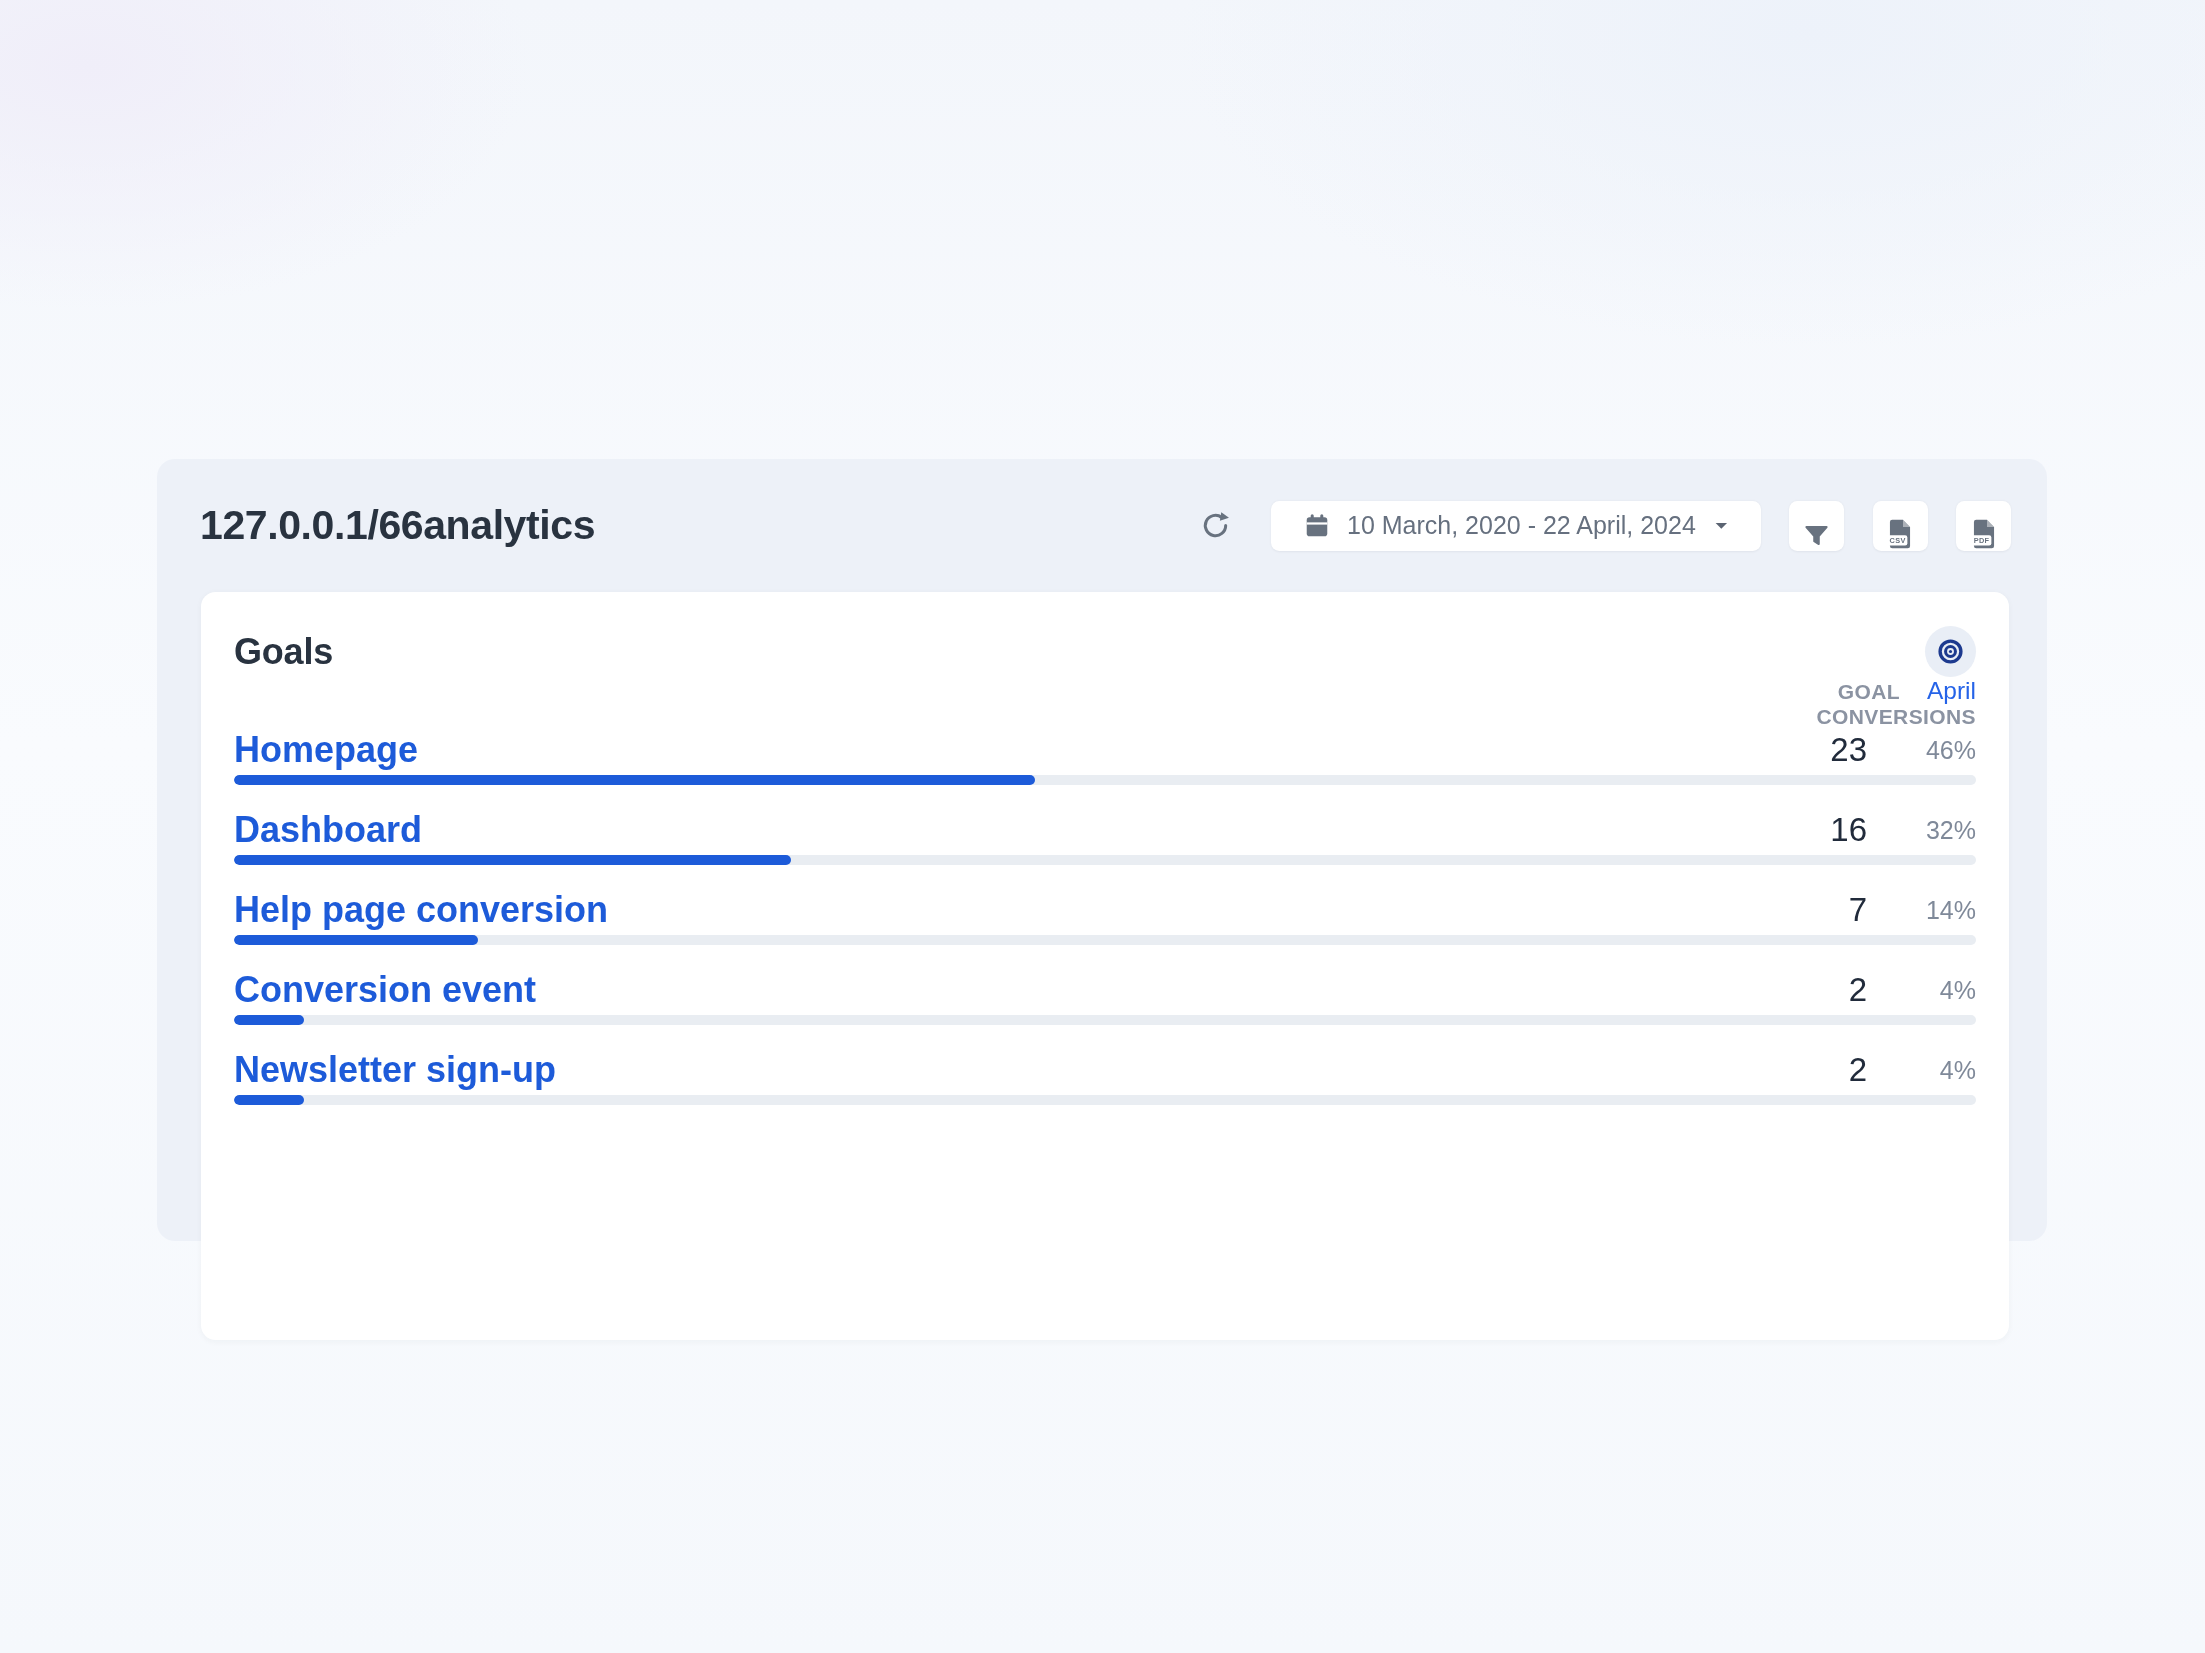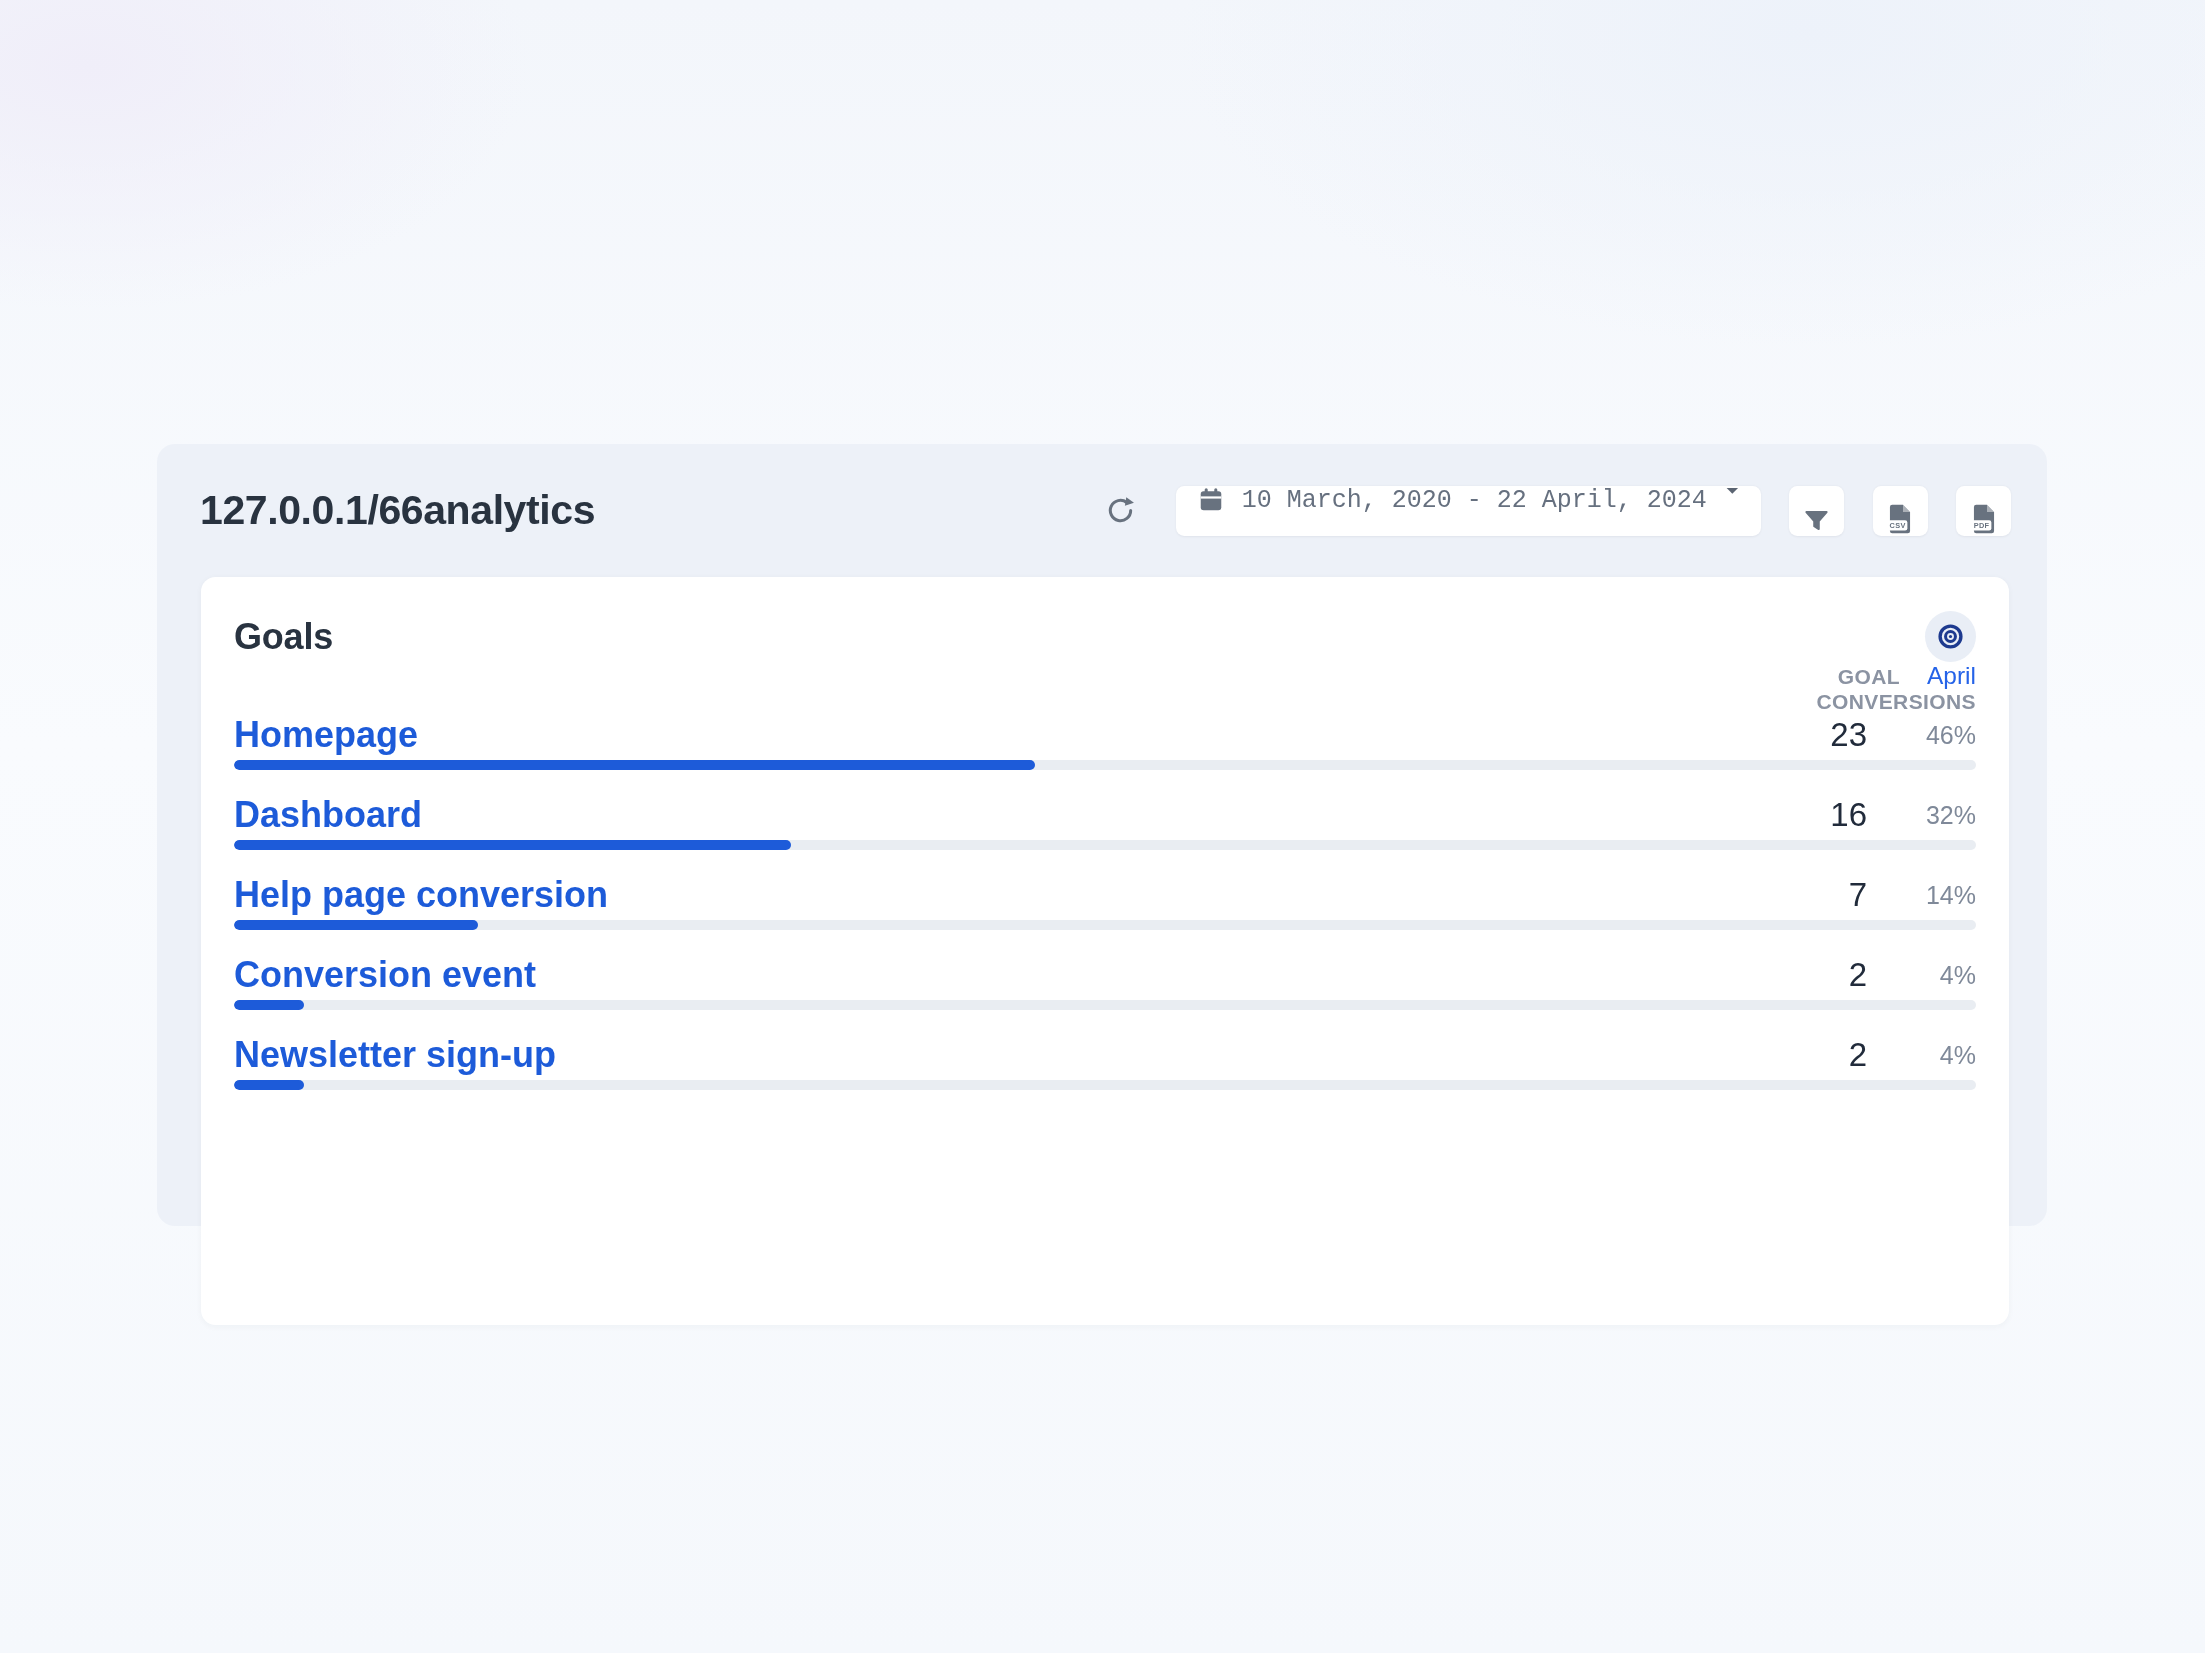--- a/index.html
+++ b/index.html
@@ -8,38 +8,38 @@
     font-family:"Liberation Sans","DejaVu Sans",sans-serif;
     background:
       radial-gradient(734px 408px at 4% 4%, #f0eef9 0%, rgba(240,238,249,0) 60%),
       radial-gradient(1142px 571px at 82% 2%, #edf2fa 0%, rgba(237,242,250,0) 55%),
       linear-gradient(180deg,#f3f6fb 0%,#f9fbfe 45%,#f5f8fc 100%);
     overflow:hidden;
     position:relative;
   }
 
   .panel {
-    position:absolute; left:157px; top:444px; width:1890px; height:782px;
+    position:absolute; left:157px; top:459px; width:1890px; height:782px;
     background:var(--panel_bg,#edf1f8); border-radius:18px;
   }
 
   .panel-header {
     height:133px; display:flex; align-items:center; justify-content:space-between;
     padding:0 36px 0 43px;
   }
   .page-title { font-size:41px; font-weight:700; color:var(--heading_dark,#293340); letter-spacing:-0.4px; }
 
   .toolbar { display:flex; align-items:center; }
   .icon-btn-plain {
     width:39px; height:39px; display:flex; align-items:center; justify-content:center;
     color:var(--icon_gray,#68727f); background:transparent; border:none; cursor:pointer; margin-right:36px;
   }
   .date-box {
-    height:50px; background:#fff; border-radius:8.2px; display:flex; 
-    padding:0 21px; box-shadow:0 0.8px 2.4px rgba(15,23,42,.06); cursor:pointer; white-space:nowrap;font-family:Liberation Mono, monospace;
+    height:50px; background:#fff; border-radius:8.2px; display:flex; align-items:center;
+    padding:0 32px; box-shadow:0 0.8px 2.4px rgba(15,23,42,.06); cursor:pointer; white-space:nowrap;
   }
   .date-box .cal { color:var(--icon_gray,#68727f); display:flex; margin-right:16.3px; }
   .date-text { font-size:25px; color:var(--date_gray,#66707f); }
   .chev { margin-left:18px; display:flex; color:#5b6472; }
 
   .sq-btn {
     width:55px; height:50px; margin-left:28.5px; background:#fff; border-radius:8.2px; border:none;
     display:flex; align-items:flex-end; justify-content:center;
     box-shadow:0 0.8px 2.4px rgba(15,23,42,.06); cursor:pointer; color:var(--icon_gray,#68727f);
   }

